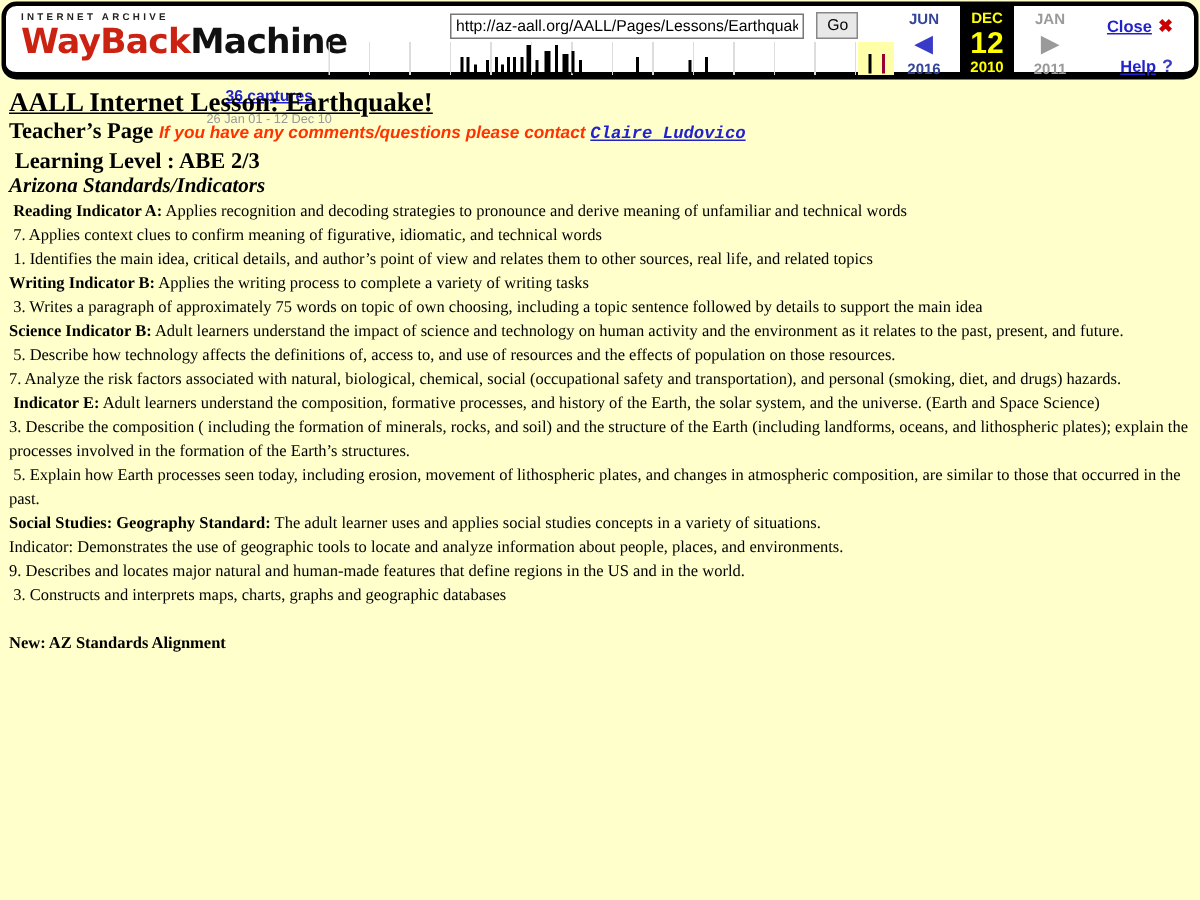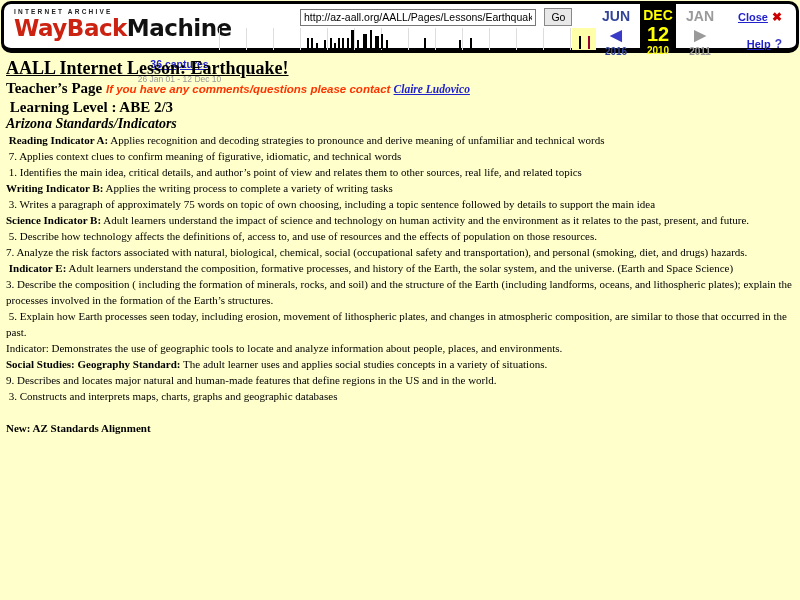--- a/index.html
+++ b/index.html
@@ -38,21 +38,21 @@
     border-right:1px solid #ddd;
   }
   .wb-timeline .hl { position:absolute; top:0; height:22px; background:#ffffaa; }
   .wb-timeline .bar { position:absolute; bottom:1px; width:2px; background:#000; }
 
   .wb-datenav { position:absolute; left:592px; top:0; width:112px; height:44px; font-weight:bold; }
   .dn-col { position:absolute; top:0; height:46px; text-align:center; }
   .dn-prev { left:0;  width:40px; color:#334499; }
   .dn-cur  { left:44px; width:36px; background:#000; color:#ffff00; height:46px; padding-top:3px; }
   .dn-next { left:84px; width:40px; color:#9a9a9a; }
-  .dn-month { font-size:14px; margin-top:4px; }
+  .dn-month { font-size:10px; margin-top:4px; }
   .dn-cur .dn-month { margin-top:0; }
   .dn-day { font-size:20px; line-height:22px; }
   .dn-arrow { font-size:15px; line-height:22px; cursor:pointer; }
   .dn-prev .dn-arrow { color:#3a3ac8; }
   .dn-next .dn-arrow { color:#9a9a9a; }
   .dn-year { font-size:10px; }
   .dn-prev .dn-year, .dn-prev .dn-month, .dn-next .dn-year, .dn-next .dn-month { cursor:pointer; }
 
   .wb-right { position:absolute; right:14px; top:4px; width:70px; height:44px; font-size:11px; font-weight:bold; }
   .wb-right .row { position:absolute; right:0; white-space:nowrap; cursor:pointer; }
@@ -64,21 +64,21 @@
 
   
   .content {
     position:absolute; left:0; top:58px; width:800px;
     padding:0 4px 0 6px; color:#000;
     font-family:"Liberation Serif", serif;
   }
   .pg-title { font-size:18px; font-weight:bold; line-height:20px; margin-bottom:1px;text-decoration:underline; }
   .teacher-line { font-size:15px; font-weight:bold; line-height:18px; }
   .contact-note { color:#ff3300; font-size:11.5px; font-weight:bold; font-style:italic; font-family:"Liberation Sans",sans-serif; }
-  .contact-link { color:#2222cc; font-size:11.5px; font-weight:bold; font-style:italic; font-family:Liberation Serif, serif; text-decoration:underline; cursor:pointer; }
+  .contact-link { color:#2222cc; font-size:11.5px; font-weight:bold; font-style:italic; font-family:Liberation Mono, monospace; text-decoration:underline; cursor:pointer; }
   .learning { font-size:15px; font-weight:bold; line-height:18px; white-space:pre-wrap; }
   .az-heading { font-size:14px; font-weight:bold; font-style:italic; line-height:16px; }
   .para { font-size:11px; line-height:16px; white-space:pre-wrap; }
   .para b { font-weight:bold; }
 </style>
 </head>
 <body>
 
 <div class="wb-toolbar">
 
@@ -159,20 +159,20 @@
       <div class="para"> 7. Applies context clues to confirm meaning of figurative, idiomatic, and technical words</div>
       <div class="para"> 1. Identifies the main idea, critical details, and author’s point of view and relates them to other sources, real life, and related topics</div>
       <div class="para"><b>Writing Indicator B:</b> Applies the writing process to complete a variety of writing tasks</div>
       <div class="para"> 3. Writes a paragraph of approximately 75 words on topic of own choosing, including a topic sentence followed by details to support the main idea</div>
       <div class="para"><b>Science Indicator B:</b> Adult learners understand the impact of science and technology on human activity and the environment as it relates to the past, present, and future.</div>
       <div class="para"> 5. Describe how technology affects the definitions of, access to, and use of resources and the effects of population on those resources.</div>
       <div class="para">7. Analyze the risk factors associated with natural, biological, chemical, social (occupational safety and transportation), and personal (smoking, diet, and drugs) hazards.</div>
       <div class="para"><b> Indicator E:</b> Adult learners understand the composition, formative processes, and history of the Earth, the solar system, and the universe. (Earth and Space Science)</div>
       <div class="para">3. Describe the composition ( including the formation of minerals, rocks, and soil) and the structure of the Earth (including landforms, oceans, and lithospheric plates); explain the processes involved in the formation of the Earth’s structures.</div>
       <div class="para"> 5. Explain how Earth processes seen today, including erosion, movement of lithospheric plates, and changes in atmospheric composition, are similar to those that occurred in the past.</div>
+      <div class="para"><b>Social Studies: Geography Standard:</b> The adult learner uses and applies social studies concepts in a variety of situations.</div>
       <div class="para">Indicator: Demonstrates the use of geographic tools to locate and analyze information about people, places, and environments.</div>
-      <div class="para"><b>Social Studies: Geography Standard:</b> The adult learner uses and applies social studies concepts in a variety of situations.</div>
       <div class="para">9. Describes and locates major natural and human-made features that define regions in the US and in the world.</div>
       <div class="para"> 3. Constructs and interprets maps, charts, graphs and geographic databases</div>
       <div class="para">&nbsp;</div>
       <div class="para"><b>New: AZ Standards Alignment</b></div>
     </div>
 </div>
 
 </body></html>

